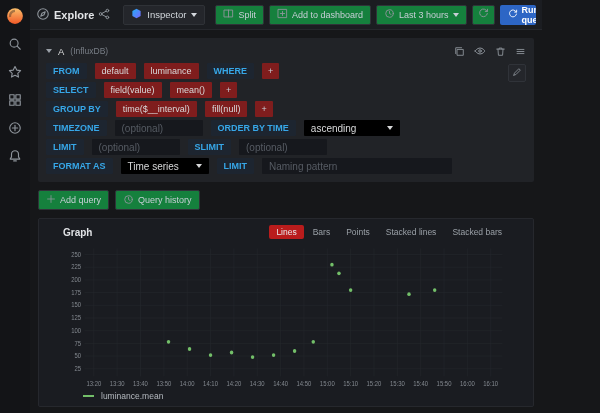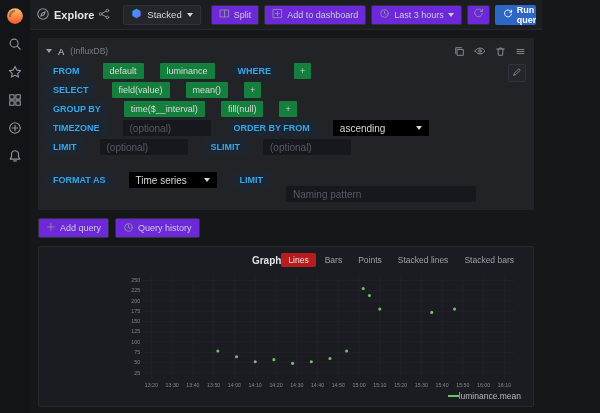--- a/index.html
+++ b/index.html
@@ -16,58 +16,58 @@
   .s-item { width:22px; height:22px; display:flex; align-items:center; justify-content:center; margin-bottom:6px; cursor:pointer; border-radius:2px; }
   .s-item svg { display:block; }
   .icon-stroke { stroke:#8e949b; fill:none; stroke-width:1.3; stroke-linecap:round; stroke-linejoin:round; }
 
   
   .main { flex:1; display:flex; flex-direction:column; min-width:0; }
   .topbar { height:30px; background:#1b1d21; border-bottom:1px solid #26282d; display:flex; align-items:center; padding:0 6px; gap:5px; flex-shrink:0; }
   .tb-title { display:flex; align-items:center; gap:4px; font-size:11px; color:#e3e5e8; font-weight:bold; }
   .ds-pill { display:flex; align-items:center; gap:5px; background:#24262b; border:1px solid #2f3237; border-radius:2px; height:20px; padding:0 7px; margin-left:8px; cursor:pointer; font-size:9.5px; color:#d3d8dd; }
   .tb-spacer { flex:1; }
-  .btn { height:20px; display:inline-flex; align-items:center; gap:4px; padding:0 7px; background:#6d28d9; border:1px solid #303339; border-radius:2px; font-size:9px; color:#c7ced6; cursor:pointer; white-space:nowrap; }
+  .btn { height:20px; display:inline-flex; align-items:center; gap:4px; padding:0 7px; background:#15803d; border:1px solid #303339; border-radius:2px; font-size:9px; color:#c7ced6; cursor:pointer; white-space:nowrap; }
   .btn-icononly { padding:0 5px; }
   .run-btn { display:flex; height:20px; border-radius:2px; overflow:hidden; cursor:pointer; }
   .run-main { background:#2d66c5; color:#fff; display:flex; align-items:center; gap:4px; padding:0 8px; font-size:9px; font-weight:bold; }
   .run-caret { background:#2d66c5; border-left:1px solid #4a7dd1; display:flex; align-items:center; padding:0 5px; }
   .caret { width:0; height:0; border-left:3px solid transparent; border-right:3px solid transparent; border-top:4px solid currentColor; display:inline-block; }
 
   
   .content { flex:1; padding:8px 8px 6px; display:flex; flex-direction:column; min-height:0; }
 
   .query-panel { background:#212327; border-radius:2px; padding:4px 8px 8px; position:relative; flex-shrink:0; }
   .row-header { display:flex; align-items:center; gap:6px; padding:3px 0 6px; font-size:9.5px; color:#d8d9da; }
   .row-ds { color:#787e86; font-size:8.5px; }
   .row-icons { margin-left:auto; display:flex; gap:9px; align-items:center; }
   .row-icons .s-icon { cursor:pointer; display:flex; }
 
-  .q-row { display:flex; gap:16px; margin-bottom:3px; align-items:center; }
-  .chip { height:16px; line-height:16px; padding:0 7px; background:#15803d; font-size:9px; color:#d8d9da; border-radius:1px; cursor:pointer; white-space:nowrap; }
+  .q-row { display:flex; gap:8px; margin-bottom:3px; }
+  .chip { height:16px; line-height:16px; padding:0 7px; background:#7f1d1d; font-size:9px; color:#d8d9da; border-radius:1px; cursor:pointer; white-space:nowrap; }
   .chip-label { color:#37a7e8; background:#1d2530; font-weight:bold; cursor:default; }
   .chip-plus { color:#c7ced6; padding:0 6px; }
   .chip-input { height:16px; background:#16181d; border:none; outline:none; font-size:10px; color:#d8d9da; padding:0 7px; border-radius:1px; font-family:"Liberation Sans",sans-serif; }
   .chip-input::placeholder { color:#565b63; }
   .chip-select { display:inline-flex; align-items:center; justify-content:space-between; gap:10px; height:16px; background:#000000; font-size:10px; color:#d8d9da; padding:0 7px; border-radius:1px; cursor:pointer; }
-  .w-sm { width:88px; } .w-md { width:96px; } .w-lg { width:190px;margin-top:28px; }
+  .w-sm { width:88px; } .w-md { width:96px; } .w-lg { width:190px; }
   .edit-btn { position:absolute; top:26px; right:8px; width:18px; height:18px; display:flex; align-items:center; justify-content:center; background:#24262b; border:1px solid #303339; border-radius:2px; cursor:pointer; }
 
   .actions { display:flex; gap:6px; margin:8px 0; flex-shrink:0; }
 
   
-  .graph-panel { flex:1; background:#1a1c21; border:1px solid #26282d; border-radius:2px; padding:6px 12px 4px; display:flex; flex-direction:column; min-height:0;align-items:flex-end; }
+  .graph-panel { flex:1; background:#1a1c21; border:1px solid #26282d; border-radius:2px; padding:6px 24px 4px; display:flex; flex-direction:column; min-height:0; }
   .graph-header { display:flex; align-items:center; margin-bottom:4px; flex-shrink:0; }
   .graph-title { font-size:10px; color:#e0e2e5; font-weight:bold; }
   .modes { margin-left:auto; display:flex; gap:2px; }
   .mode { font-size:8.5px; color:#9aa0a7; padding:2px 7px; border-radius:2px; cursor:pointer; }
   .mode.active { background:#b91c1c; color:#e8eaec; }
   .chart-wrap { flex:1; min-height:0; }
   .chart-wrap svg { width:100%; height:100%; display:block; }
-  .legend { display:flex; align-items:center; gap:0; font-size:8.5px; color:#b4b9bf; padding:1px 0 1px 20px; flex-shrink:0; }
+  .legend { display:flex; align-items:center; gap:7px; font-size:8.5px; color:#b4b9bf; padding:1px 0 1px 20px; flex-shrink:0; }
   .legend-swatch { width:11px; height:2px; background:#73bf69; }
 </style>
 </head>
 <body>
 
 <div class="app">
 
   <aside class="sidebar">
     <div class="s-item">
       <span>
@@ -154,21 +154,21 @@
           <svg width="11" height="11" viewBox="0 0 16 16">
             <defs>
                 <linearGradient id="inflx" x1="0" y1="0" x2="1" y2="1">
               <stop offset="0" stop-color="#22adf6"></stop>
                   <stop offset="1" stop-color="#7a65ff"></stop>
             </linearGradient>
               </defs>
             <path d="M8 1l6 3.5v7L8 15l-6-3.5v-7z" fill="url(#inflx)"></path>
           </svg>
         </span>
-        <span>Stacked</span>
+        <span>Inspector</span>
         <span class="caret"></span>
       </div>
 
       <div class="tb-spacer"></div>
 
       <button class="btn">
         <span>
           <svg width="11" height="11" viewBox="0 0 16 16" class="icon-stroke">
               <rect x="2" y="3" width="12" height="10"></rect>
               <line x1="8" y1="3" x2="8" y2="13"></line>
@@ -279,21 +279,21 @@
         <div class="q-row">
           <span class="chip chip-label">GROUP BY</span>
           <span class="chip">time($__interval)</span>
           <span class="chip">fill(null)</span>
           <span class="chip chip-plus">+</span>
         </div>
 
         <div class="q-row">
           <span class="chip chip-label">TIMEZONE</span>
           <input class="chip-input w-sm" placeholder="(optional)" style="">
-          <span class="chip chip-label">ORDER BY FROM</span>
+          <span class="chip chip-label">ORDER BY TIME</span>
           <span class="chip-select w-md">
             <span>ascending</span>
             <span class="caret"></span>
           </span>
         </div>
 
         <div class="q-row">
           <span class="chip chip-label">LIMIT</span>
           <input class="chip-input w-sm" placeholder="(optional)" style="">
           <span class="chip chip-label">SLIMIT</span>

